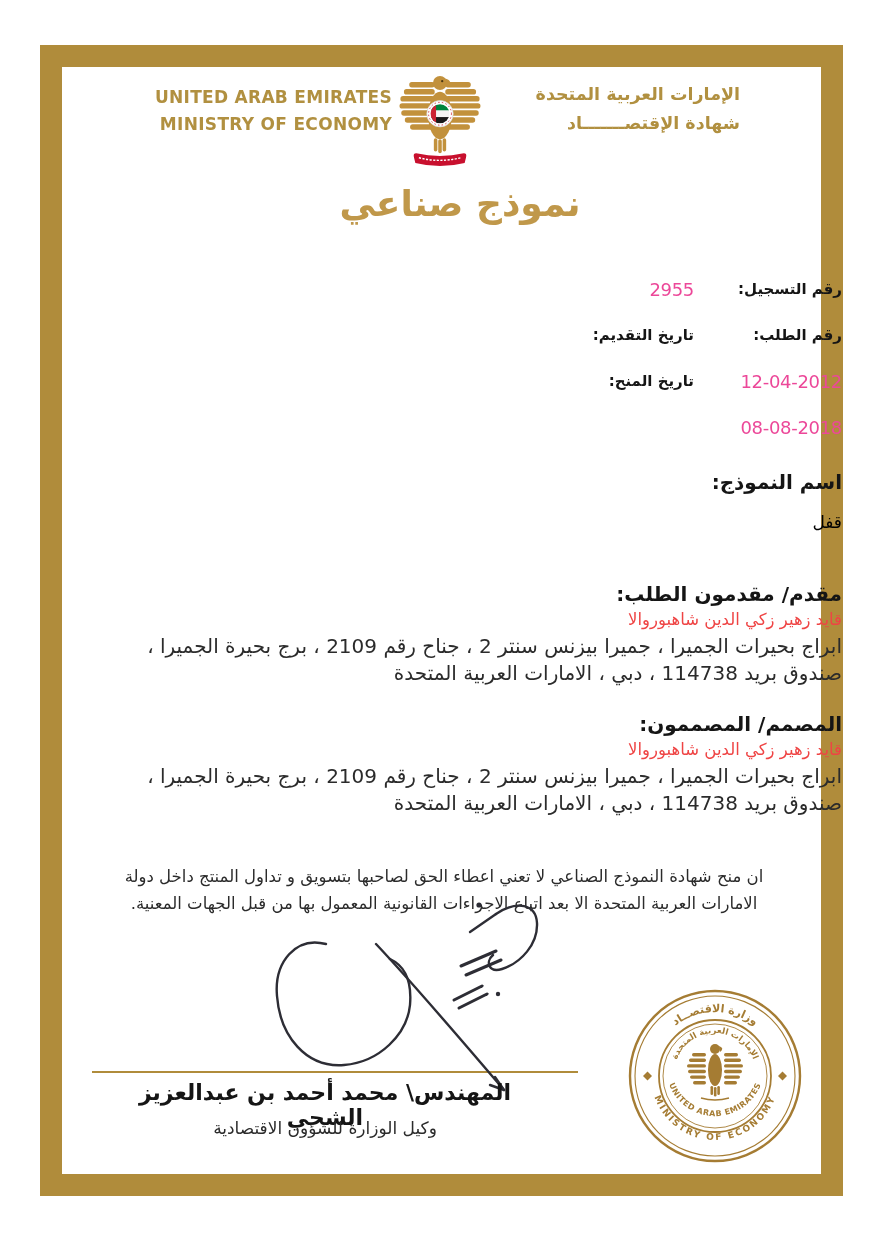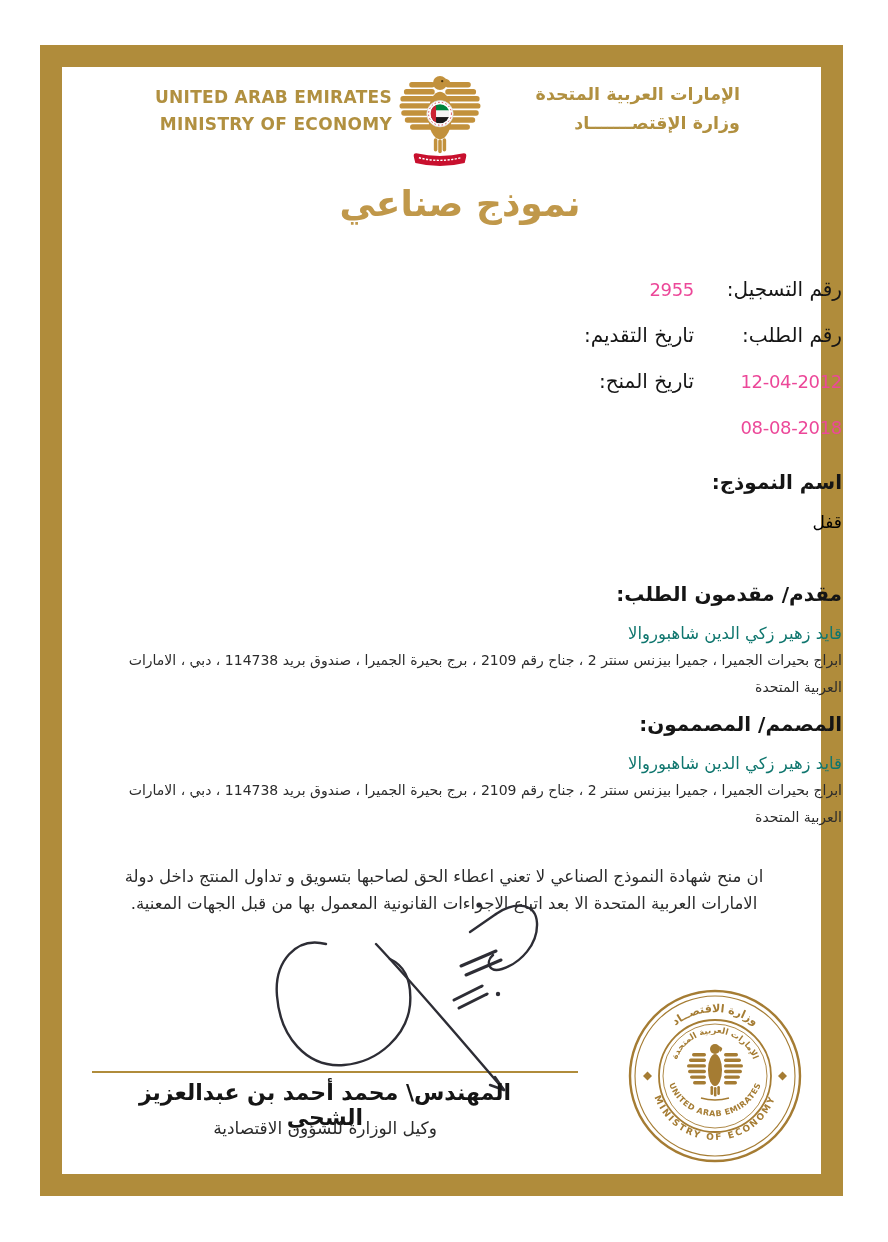--- a/index.html
+++ b/index.html
@@ -13,30 +13,30 @@
           line-height:27px;padding-top:18px;letter-spacing:.3px;}
   .emblem{width:88px;height:106px;margin:0 4px;flex:0 0 auto;}
   .hdr-ar{width:252px;direction:rtl;text-align:right;color:#B19040;font-weight:bold;
           font-size:17.5px;line-height:29px;padding-top:14px;}
   
   .title{position:absolute;top:176px;left:0;width:100%;text-align:center;direction:rtl;
          font-size:36px;line-height:56px;font-weight:bold;color:#C0984A;}
   
   .fields{position:absolute;top:266px;right:78px;direction:rtl;display:grid;
           grid-template-columns:148px auto;}
-  .fields .flabel{font-weight:normal;font-size:20px;color:#151515;height:46px;
+  .fields .flabel{font-weight:bold;font-size:15px;color:#151515;height:46px;
                   display:flex;align-items:center;justify-content:flex-start;}
   .fields .fvalue{height:46px;display:flex;align-items:center;justify-content:flex-end;
                   direction:ltr;font-size:18px;color:#ec4899;letter-spacing:-.3px;}
   
   .section{position:absolute;right:78px;left:95px;direction:rtl;text-align:right;}
   .sec-heading{font-weight:bold;font-size:20px;color:#151515;}
   .sec-value{margin-top:18px;font-size:17px;color:#000000;}
-  .sec-name{margin-top:14px;font-size:16.5px;line-height:27px;color:#0f766e;}
-  .sec-address{font-size:14px;line-height:27px;color:#2b2b2b;}
+  .sec-name{margin-top:0;font-size:16.5px;line-height:27px;color:#ef4444;}
+  .sec-address{font-size:20px;line-height:27px;color:#2b2b2b;}
   #model-section{top:470px;}
   #applicant-section{top:582px;}
   #designer-section{top:712px;}
   .legal{position:absolute;top:863px;left:95px;width:698px;direction:rtl;text-align:center;
          font-size:16.5px;line-height:27px;color:#2b2b2b;}
   
   .sig-line{position:absolute;left:92px;top:1071px;width:486px;height:2px;background:#B08C3B;}
   .signature-svg{position:absolute;left:258px;top:884px;}
   .sig-name{position:absolute;left:105px;top:1080px;width:440px;text-align:center;direction:rtl;
             font-weight:bold;font-size:22px;color:#151515;}
@@ -91,21 +91,21 @@
         <rect x="39" y="46.4" width="22" height="7.4" fill="#f4f4f4"></rect>
         <rect x="39" y="53.8" width="22" height="7.4" fill="#1a1a1a"></rect>
         <rect x="39" y="39" width="6.5" height="22" fill="#CC2233"></rect>
       </g>
       <path d="M23 95 Q19 95 20.5 100 L22 106 Q50 113 78 106 L79.5 100 Q81 95 77 95 Q50 101 23 95 Z" fill="#C8102E"></path>
       <path d="M26 100 Q50 106 74 100" stroke="#ffffff" stroke-width="1.6" fill="none" stroke-dasharray="2.5 1.6"></path>
     </svg>
 
     <div class="hdr-ar">
       <div>الإمارات العربية المتحدة</div>
-      <div>وزارة الإقتصـــــــاد</div>
+      <div>شهادة الإقتصـــــــاد</div>
     </div>
   </div>
 
   <div class="title">نموذج صناعي</div>
 
   <div class="fields">
     <div class="flabel">رقم التسجيل:</div>
     <div class="fvalue">2955</div>
     <div class="flabel">رقم الطلب:</div>
     <div class="flabel">تاريخ التقديم:</div>

